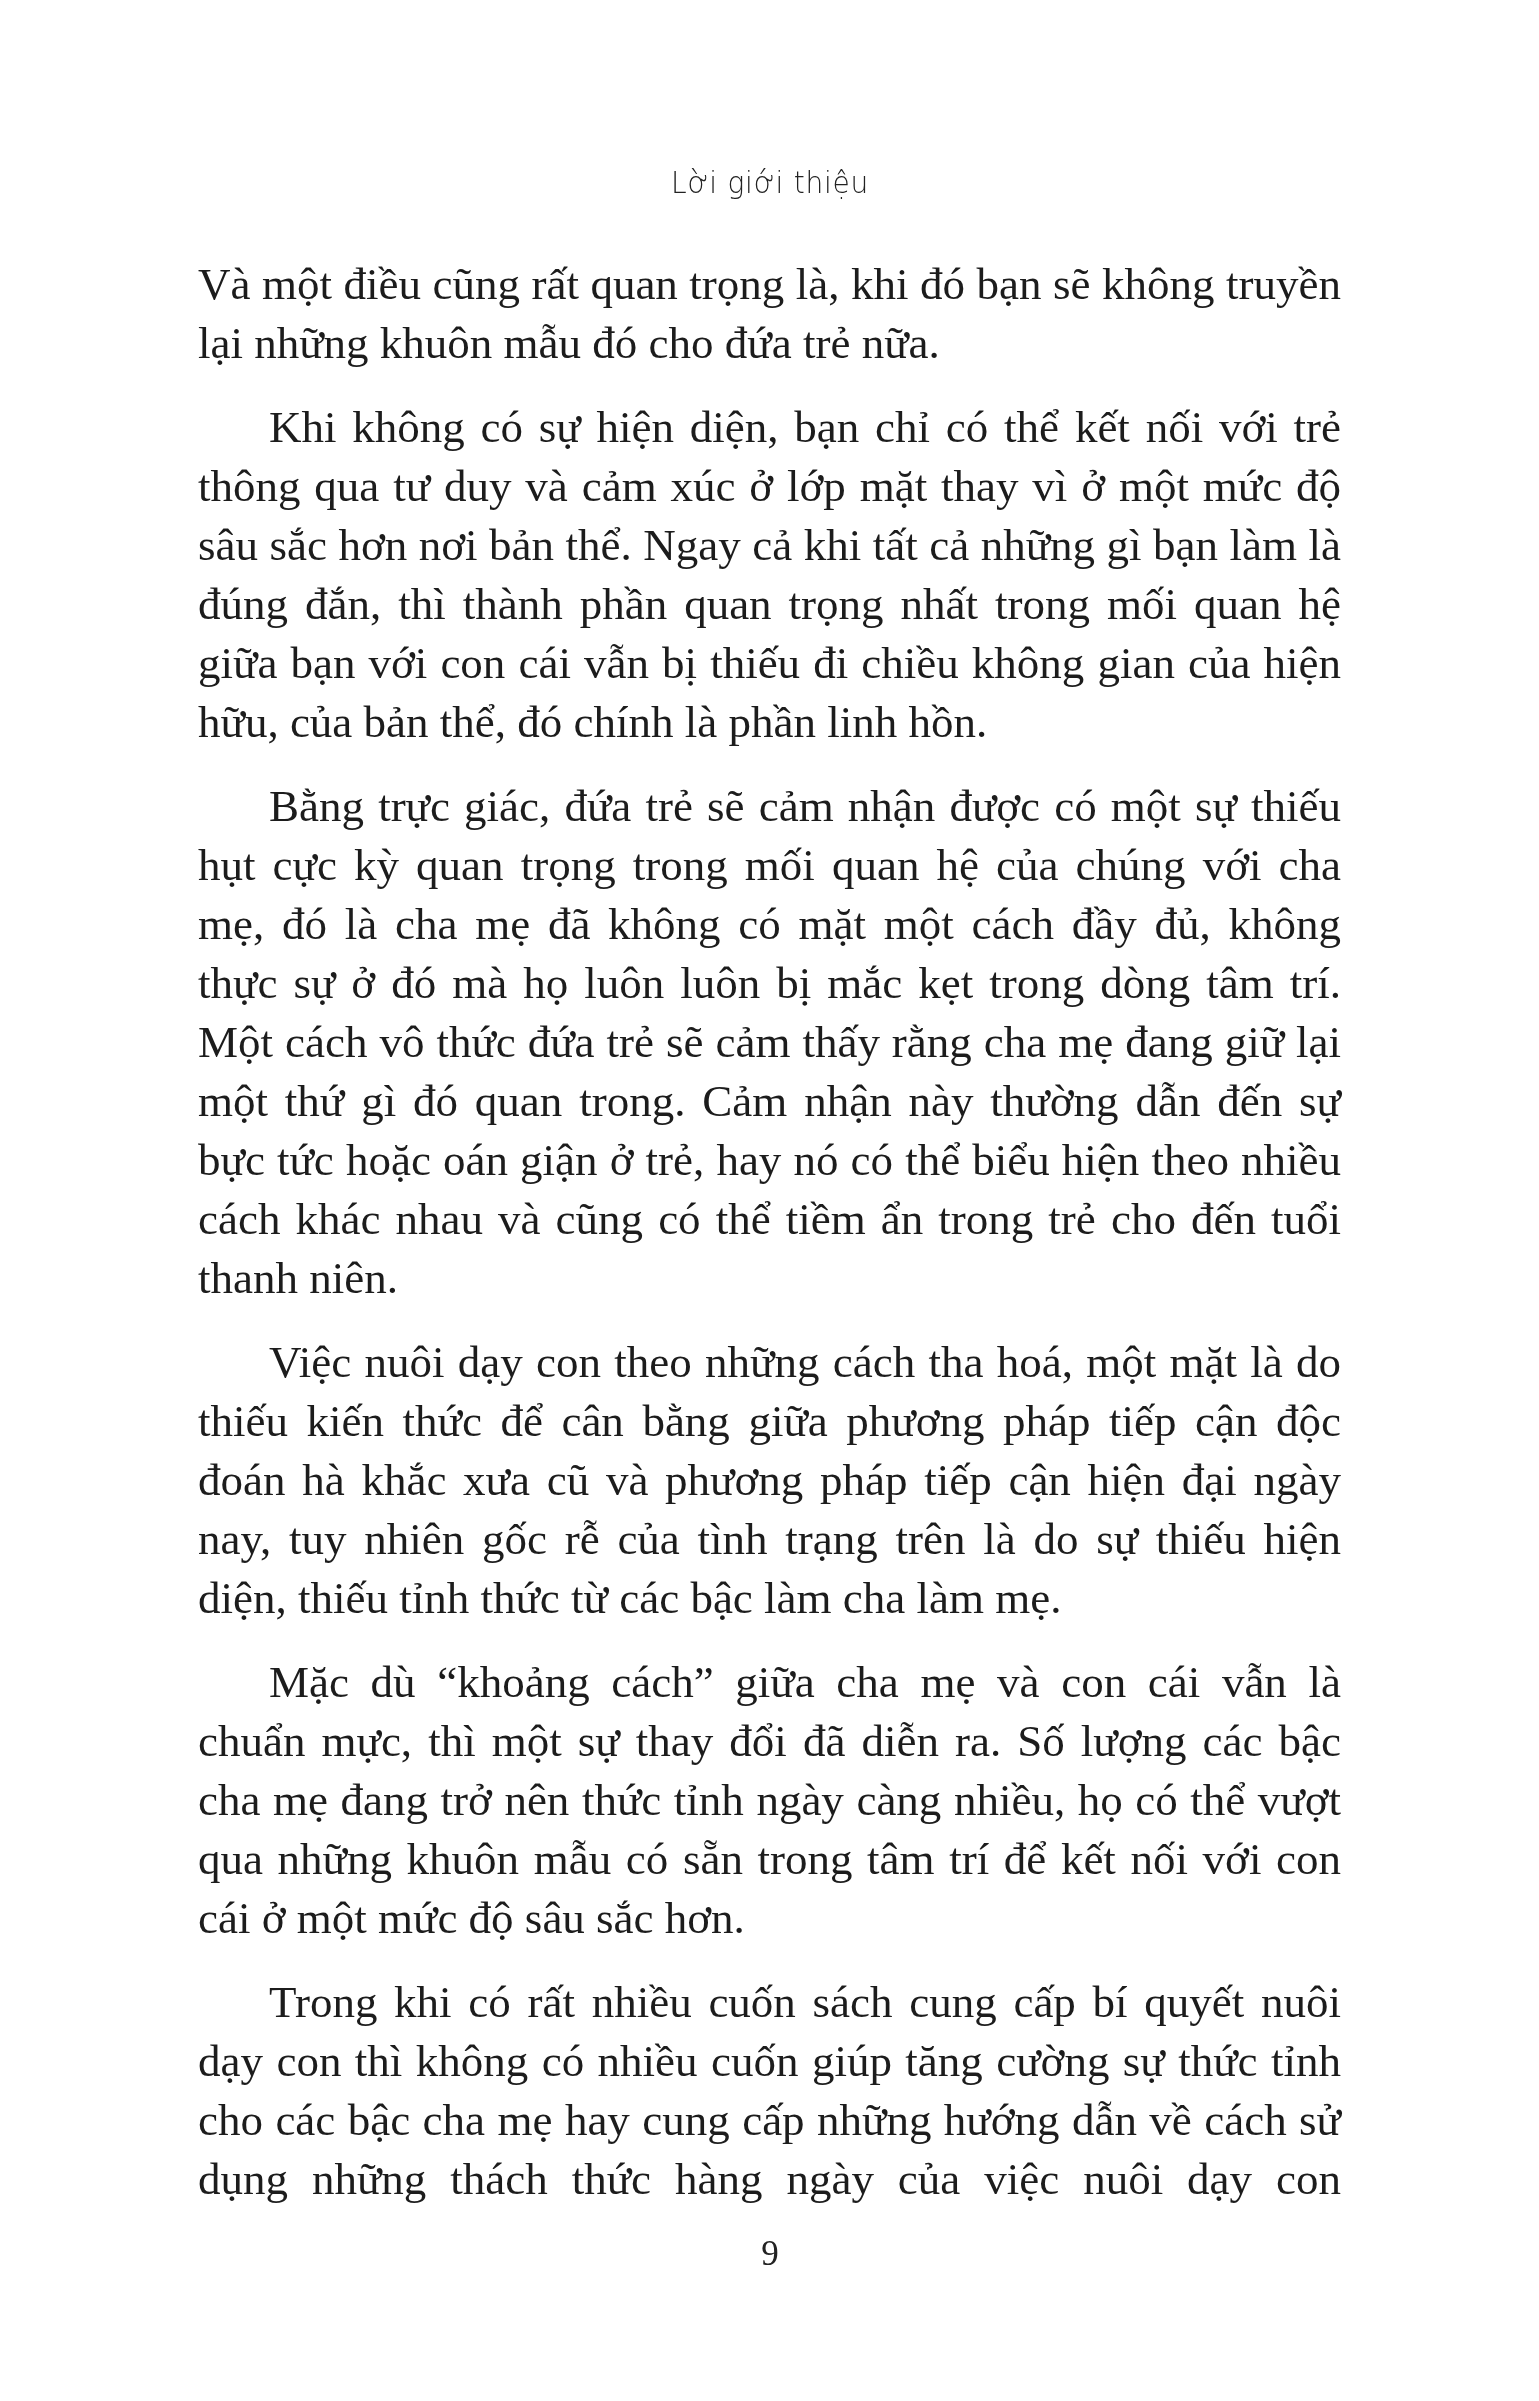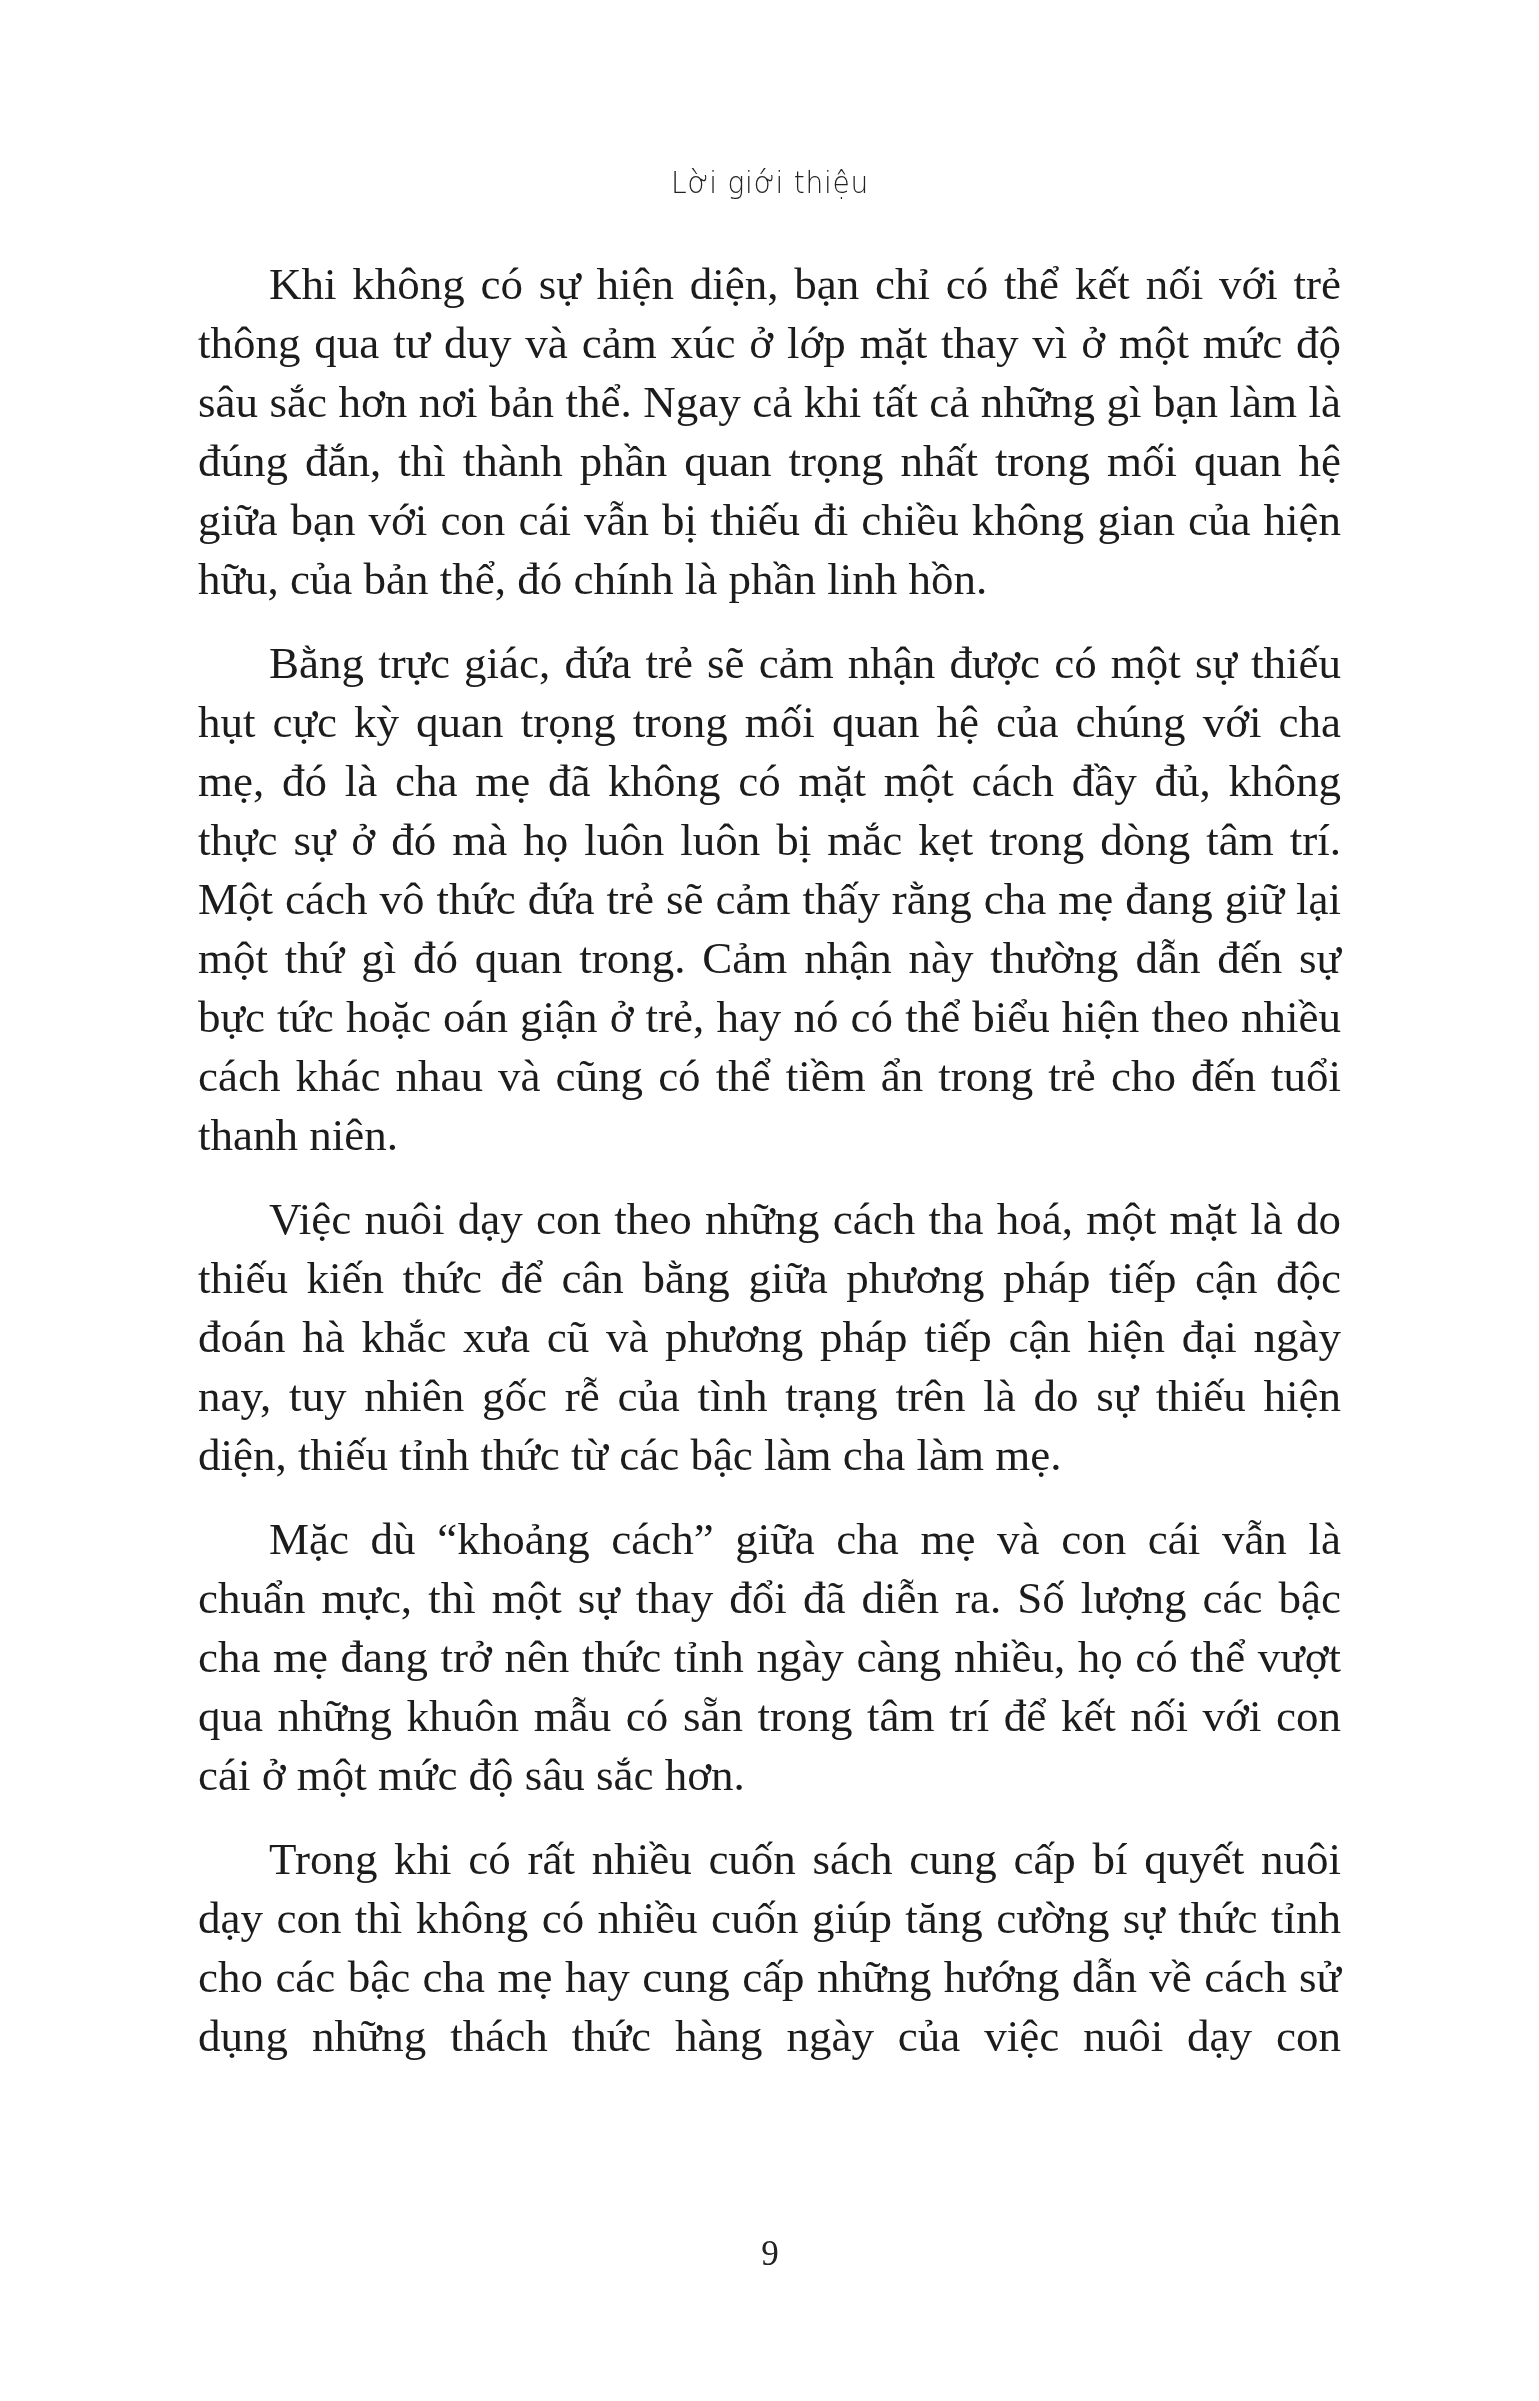--- a/index.html
+++ b/index.html
@@ -60,20 +60,21 @@
     font-size: 35px;
     color: #222;
   }
 </style>
 </head>
 <body>
 
 <div class="running-header">Lời giới thiệu</div>
 
 <div class="body-text">
+  <p>Và một điều cũng rất quan trọng là, khi đó bạn sẽ không truyền lại những khuôn mẫu đó cho đứa trẻ nữa.</p>
   <p class="indent">Khi không có sự hiện diện, bạn chỉ có thể kết nối với trẻ thông qua tư duy và cảm xúc ở lớp mặt thay vì ở một mức độ sâu sắc hơn nơi bản thể. Ngay cả khi tất cả những gì bạn làm là đúng đắn, thì thành phần quan trọng nhất trong mối quan hệ giữa bạn với con cái vẫn bị thiếu đi chiều không gian của hiện hữu, của bản thể, đó chính là phần linh hồn.</p>
   <p class="indent">Bằng trực giác, đứa trẻ sẽ cảm nhận được có một sự thiếu hụt cực kỳ quan trọng trong mối quan hệ của chúng với cha mẹ, đó là cha mẹ đã không có mặt một cách đầy đủ, không thực sự ở đó mà họ luôn luôn bị mắc kẹt trong dòng tâm trí. Một cách vô thức đứa trẻ sẽ cảm thấy rằng cha mẹ đang giữ lại một thứ gì đó quan trong. Cảm nhận này thường dẫn đến sự bực tức hoặc oán giận ở trẻ, hay nó có thể biểu hiện theo nhiều cách khác nhau và cũng có thể tiềm ẩn trong trẻ cho đến tuổi thanh niên.</p>
   <p class="indent">Việc nuôi dạy con theo những cách tha hoá, một mặt là do thiếu kiến thức để cân bằng giữa phương pháp tiếp cận độc đoán hà khắc xưa cũ và phương pháp tiếp cận hiện đại ngày nay, tuy nhiên gốc rễ của tình trạng trên là do sự thiếu hiện diện, thiếu tỉnh thức từ các bậc làm cha làm mẹ.</p>
   <p class="indent">Mặc dù “khoảng cách” giữa cha mẹ và con cái vẫn là chuẩn mực, thì một sự thay đổi đã diễn ra. Số lượng các bậc cha mẹ đang trở nên thức tỉnh ngày càng nhiều, họ có thể vượt qua những khuôn mẫu có sẵn trong tâm trí để kết nối với con cái ở một mức độ sâu sắc hơn.</p>
   <p class="indent continued-last">Trong khi có rất nhiều cuốn sách cung cấp bí quyết nuôi dạy con thì không có nhiều cuốn giúp tăng cường sự thức tỉnh cho các bậc cha mẹ hay cung cấp những hướng dẫn về cách sử dụng những thách thức hàng ngày của việc nuôi dạy con</p>
 </div>
 
 <div class="page-number">9</div>
 
 

